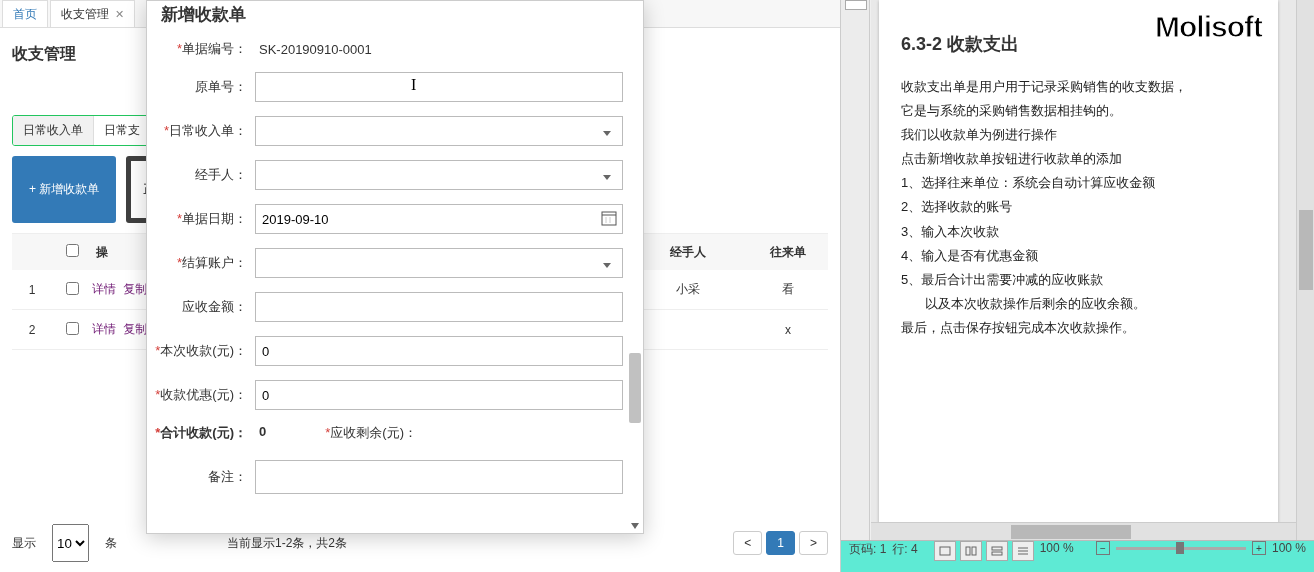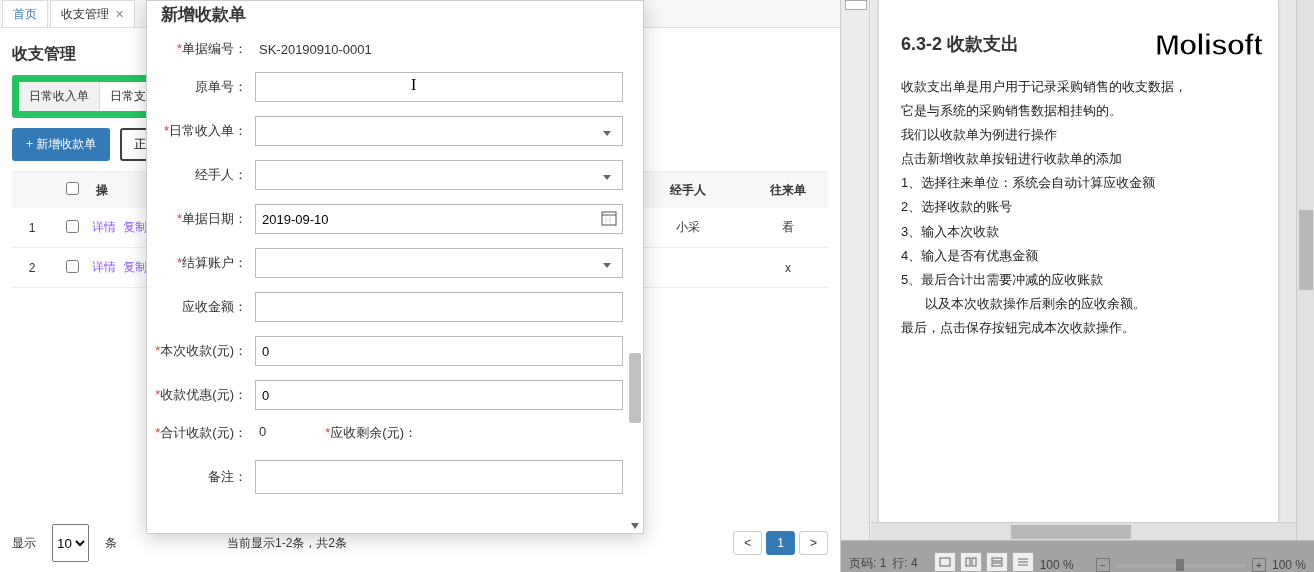--- a/index.html
+++ b/index.html
@@ -41,46 +41,47 @@
   }
   .tab.active { color: #337ab7; border-bottom-color:#fff;}
   .tab .close { margin-left: 6px; font-size: 11px; color: #888; }
   .page-title {
     font-size: 16px;
     font-weight: bold;
     padding: 16px 12px 10px;
   }
   .subtabs {
     display: flex;
-    border: 7px solid #22c55e;
+    border: 1px solid #22c55e;
     border-radius: 3px;
     width: fit-content;
     margin-left: 12px;
     overflow: hidden;
+    margin-top: 40px;
   }
   .subtab {
     padding: 6px 10px;
     font-size: 12px;
     border-right: 1px solid #ddd;
     background: #fff;
     cursor: pointer;
   }
   .subtab.first { background:#f1f1f1;}
   .toolbar {
     display: flex;
     align-items: center;
     gap: 10px;
     margin: 10px 12px;
   }
   .btn {
-    padding: 6px 12px;
+    padding: 20px 12px;
     border-radius: 3px;
     font-size: 12px;
     cursor: pointer;
-    border: 2px solid #404040;
+    border: 5px solid #404040;
     background: #fff;
   }
   .btn-primary {
     background: #337ab7;
     border-color: #337ab7;
     color: #fff;
   }
   .table-wrap {
     margin: 0 12px;
     border-top: 1px solid #eee;
@@ -96,21 +97,21 @@
   .trow {
     display: flex;
     align-items: center;
     height: 40px;
     border-bottom: 1px solid #eee;
     font-size: 12px;
   }
   .cell-idx { width: 40px; text-align: center;}
   .cell-chk { width: 40px; text-align: center;}
   .cell-op { width: 80px;}
-  .cell-op a { color:#8b5cf6; margin-right: 4px; cursor:pointer;margin-top:24px;}
+  .cell-op a { color:#701a75; margin-right: 4px; cursor:pointer;margin-top:24px;}
   .cell-spacer { flex: 1;}
   .cell-handler { width: 120px; text-align:center;}
   .cell-partner { width: 80px; text-align:center;}
   .thead .cell-op-head{ width:80px; padding-left:4px;}
   
   .table-footer {
     display: flex;
     align-items: center;
     padding: 10px 12px;
     font-size: 12px;
@@ -230,21 +231,21 @@
     background:#e9e9e9;
     overflow:hidden;
   }
   .doc-page{
     position:absolute; left:8px; top:0; right:36px; bottom:10px;
     background:#fff;
     box-shadow:0 1px 3px rgba(0,0,0,.25);
     padding: 32px 20px 10px 22px;
   }
   .watermark{
-    position:absolute; top:28px; right:16px;
+    position:absolute; top:10px; right:16px;
     font-size:30px; font-weight:bold;
     font-family: Arial, sans-serif;
     color:#000;
     -webkit-text-stroke: 1px #fff;
     text-shadow: 1px 1px 0 #fff, -1px -1px 0 #fff;
     pointer-events:none;
     letter-spacing:-1px;
   }
   .doc-h{
     font-size:18px; font-weight:bold; margin-bottom: 20px;
@@ -265,22 +266,22 @@
   .hscroll{
     position:absolute; left:30px; right:18px; bottom:32px; height:18px;
     background:#e1e1e1; border-top:1px solid #ccc;
   }
   .hscroll .thumb{
     position:absolute; top:2px; height:14px; left:140px; width:120px;
     background:#b8b8b8;
   }
   .status-bar{
     position:absolute; left:0; right:0; bottom:0; height:32px;
-    background:#a3a3a3; border-top:1px solid #bbb;
-    display:flex; align-items:flex-end; font-size:12px; color:#444;
+    background:#5eead4; border-top:1px solid #bbb;
+    display:flex; align-items:flex-start; font-size:12px; color:#444;
     padding:0 8px;
   }
   .status-bar .seg{ margin-right:6px;}
   .status-bar .icons{ display:flex; gap:4px; margin-left:10px; margin-right: 6px;}
   .view-btn{
     width:22px; height:20px; border:1px solid #aaa; background:#eee;
     display:flex; align-items:center; justify-content:center;
   }
   .zoom-area{
     display:flex; align-items:center; gap:6px; margin-left:auto;
@@ -429,21 +430,21 @@
         <div class="form-label"><span class="req">*</span><span>本次收款(元)：</span></div>
         <input class="form-control" value="0" style="">
       </div>
 
       <div class="form-row">
         <div class="form-label"><span class="req">*</span><span>收款优惠(元)：</span></div>
         <input class="form-control" value="0" style="">
       </div>
 
       <div class="form-row double">
-        <div style="display:flex; align-items:flex-start;">
+        <div style="display:flex; align-items:flex-start;font-weight:bold;">
           <div class="form-label" style="width:100px;"><span class="req">*</span><span>合计收款(元)：</span></div>
           <div class="form-static" style="width:30px;">0</div>
         </div>
         <div style="display:flex; align-items:center;">
           <div class="form-label" style="width:110px;"><span class="req">*</span><span>应收剩余(元)：</span></div>
           <div class="form-static"></div>
         </div>
       </div>
 
       <div class="form-row" style="margin-top:18px;">

